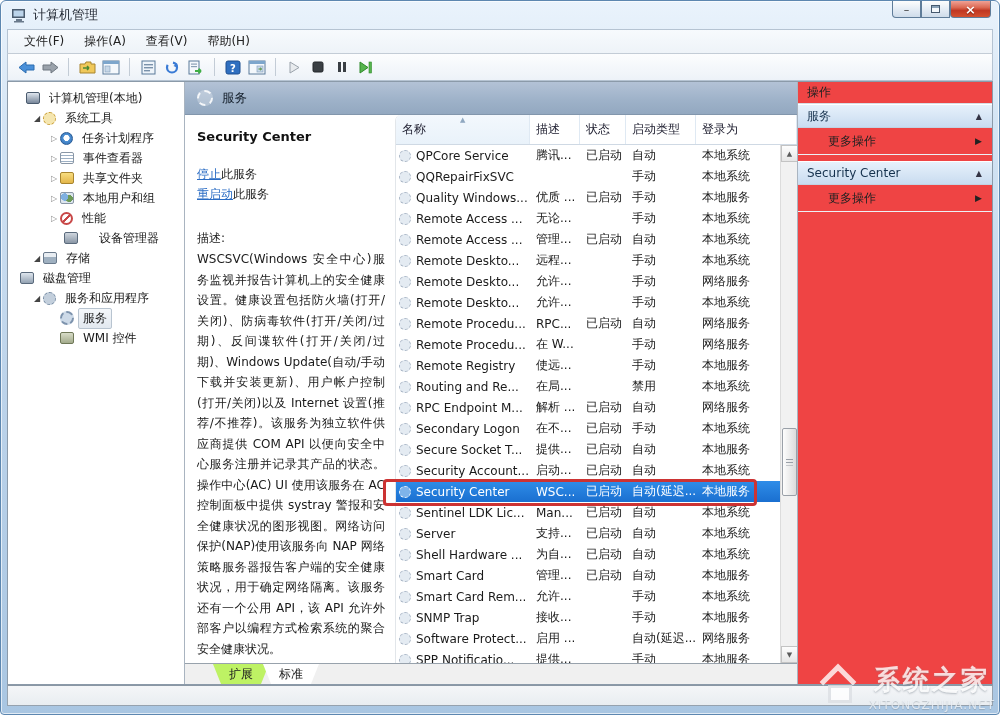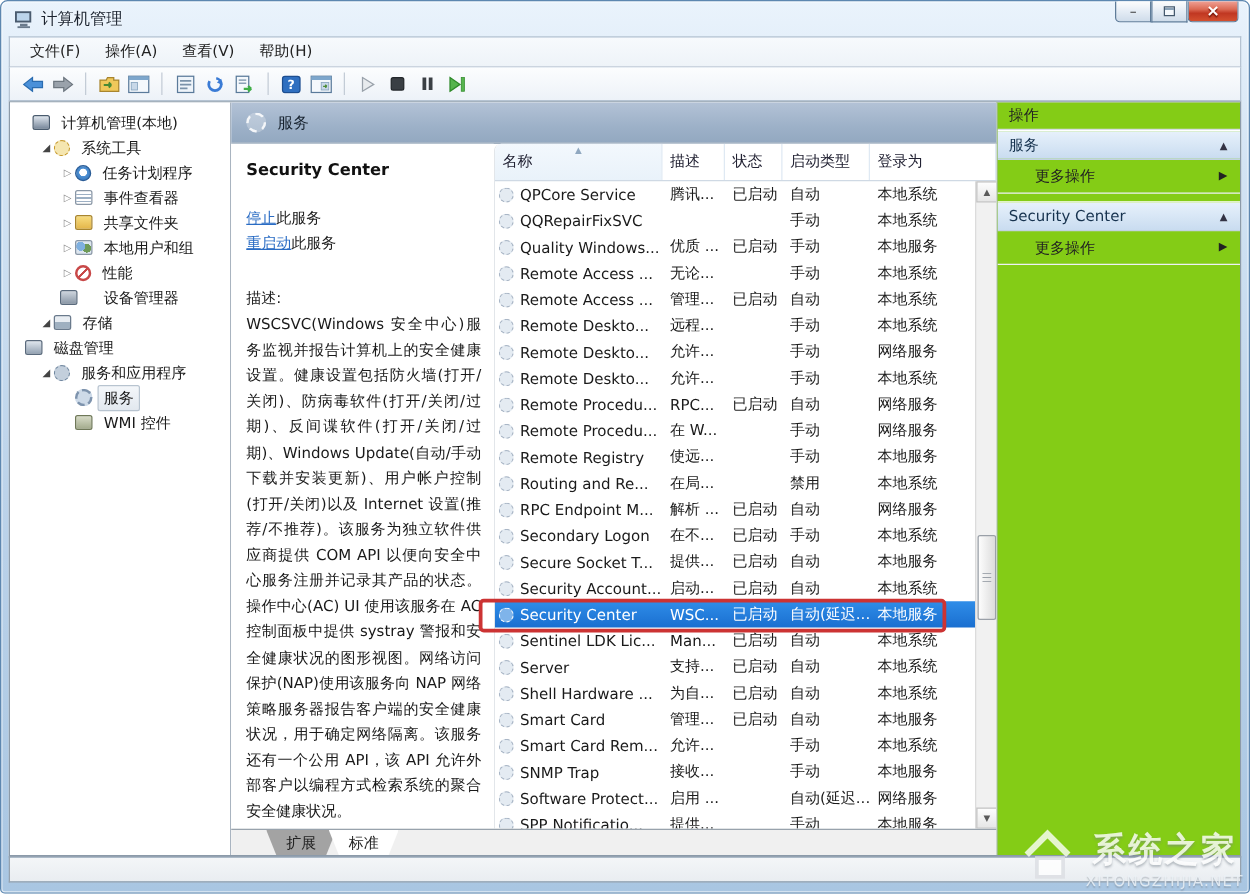--- a/index.html
+++ b/index.html
@@ -95,24 +95,24 @@
   .sc-btn { position:absolute; left:0; width:17px; height:17px; background:linear-gradient(180deg,#fdfdfd,#e6e6e6); border:1px solid #c3c3c3; color:#5a5a5a; font-size:7px; display:flex; align-items:center; justify-content:center; }
   .sc-up { top:0; } .sc-down { bottom:0; }
   .sc-thumb { position:absolute; left:1px; width:15px; top:283px; height:68px; background:linear-gradient(90deg,#fdfdfd,#dcdcdc); border:1px solid #9aa0a8; border-radius:2px; }
   .sc-thumb::after { content:""; position:absolute; left:3px; right:3px; top:50%; height:7px; transform:translateY(-50%);
                      background:repeating-linear-gradient(180deg,#9aa0a8 0 1px,transparent 1px 3px); }
 
   .annotation { position:absolute; left:198px; top:397px; width:374px; height:27px; border:3px solid #cc3333; border-radius:4px; pointer-events:none; z-index:20; }
 
   .tabstrip { position:absolute; left:0; right:0; bottom:0; height:21px; background:#f0f0f0; border-top:1px solid #98a2ac; display:flex; padding-left:28px; }
   .tab { font-size:12px; color:#222; padding:2px 16px 0 16px; clip-path:polygon(0 0,100% 0,calc(100% - 8px) 100%,8px 100%);
-         background:#a3a3a3; filter:drop-shadow(0 0 1px #8a949e); margin-right:-6px; }
+         background:#bef264; filter:drop-shadow(0 0 1px #8a949e); margin-right:-6px; }
   .tab.active { background:#fff; }
 
-  .actions-pane { width:195px; background:#84cc16; border-left:1px solid #a9b4c0; overflow:hidden; }
+  .actions-pane { width:195px; background:#ef4444; border-left:1px solid #a9b4c0; overflow:hidden; }
   .actions-title { height:22px; display:flex; align-items:center; padding-left:9px; font-size:12px; color:#222; border-bottom:1px solid #d7dde4; }
   .asec-head { height:24px; display:flex; align-items:center; justify-content:space-between; padding:0 10px 0 9px;
                background:linear-gradient(180deg,#e7f1fb,#c9dcf0); border-top:1px solid #fff; border-bottom:1px solid #c2d2e2; font-size:12px; color:#16324e; }
   .asec-head .tri { font-size:8px; color:#334; }
   .asec-item { height:27px; display:flex; align-items:center; justify-content:space-between; padding:0 10px 0 30px; font-size:12px; color:#222; border-bottom:1px solid #edf1f5; }
   .asec-item .tri { font-size:9px; color:#222; }
   .asec-gap { height:6px; }
 
   .statusbar { position:absolute; left:6px; right:6px; top:684px; height:21px; background:linear-gradient(180deg,#f4f6f8,#e9edf1); border:1px solid #96a2ae; border-top:1px solid #8a97a4; }
 
@@ -274,21 +274,21 @@
           <div class="tree-item" style="padding-left: 40px;">
     <span class="exp hollow">▷</span>
     <span class="ti ti-users-icon"></span>
     <span class="tree-label">本地用户和组</span>
   </div>
           <div class="tree-item" style="padding-left: 40px;">
     <span class="exp hollow">▷</span>
     <span class="ti ti-performance-icon"></span>
     <span class="tree-label">性能</span>
   </div>
-          <div class="tree-item" style="padding-left: 16px; gap: 12px;">
+          <div class="tree-item" style="padding-left: 32px; gap: 12px;">
     <span class="exp"></span>
     <span class="ti ti-device-manager-icon"></span>
     <span class="tree-label">设备管理器</span>
   </div>
           <div class="tree-item" style="padding-left: 23px;">
     <span class="exp">◢</span>
     <span class="ti ti-storage-icon"></span>
     <span class="tree-label">存储</span>
   </div>
           <div class="tree-item" style="">

